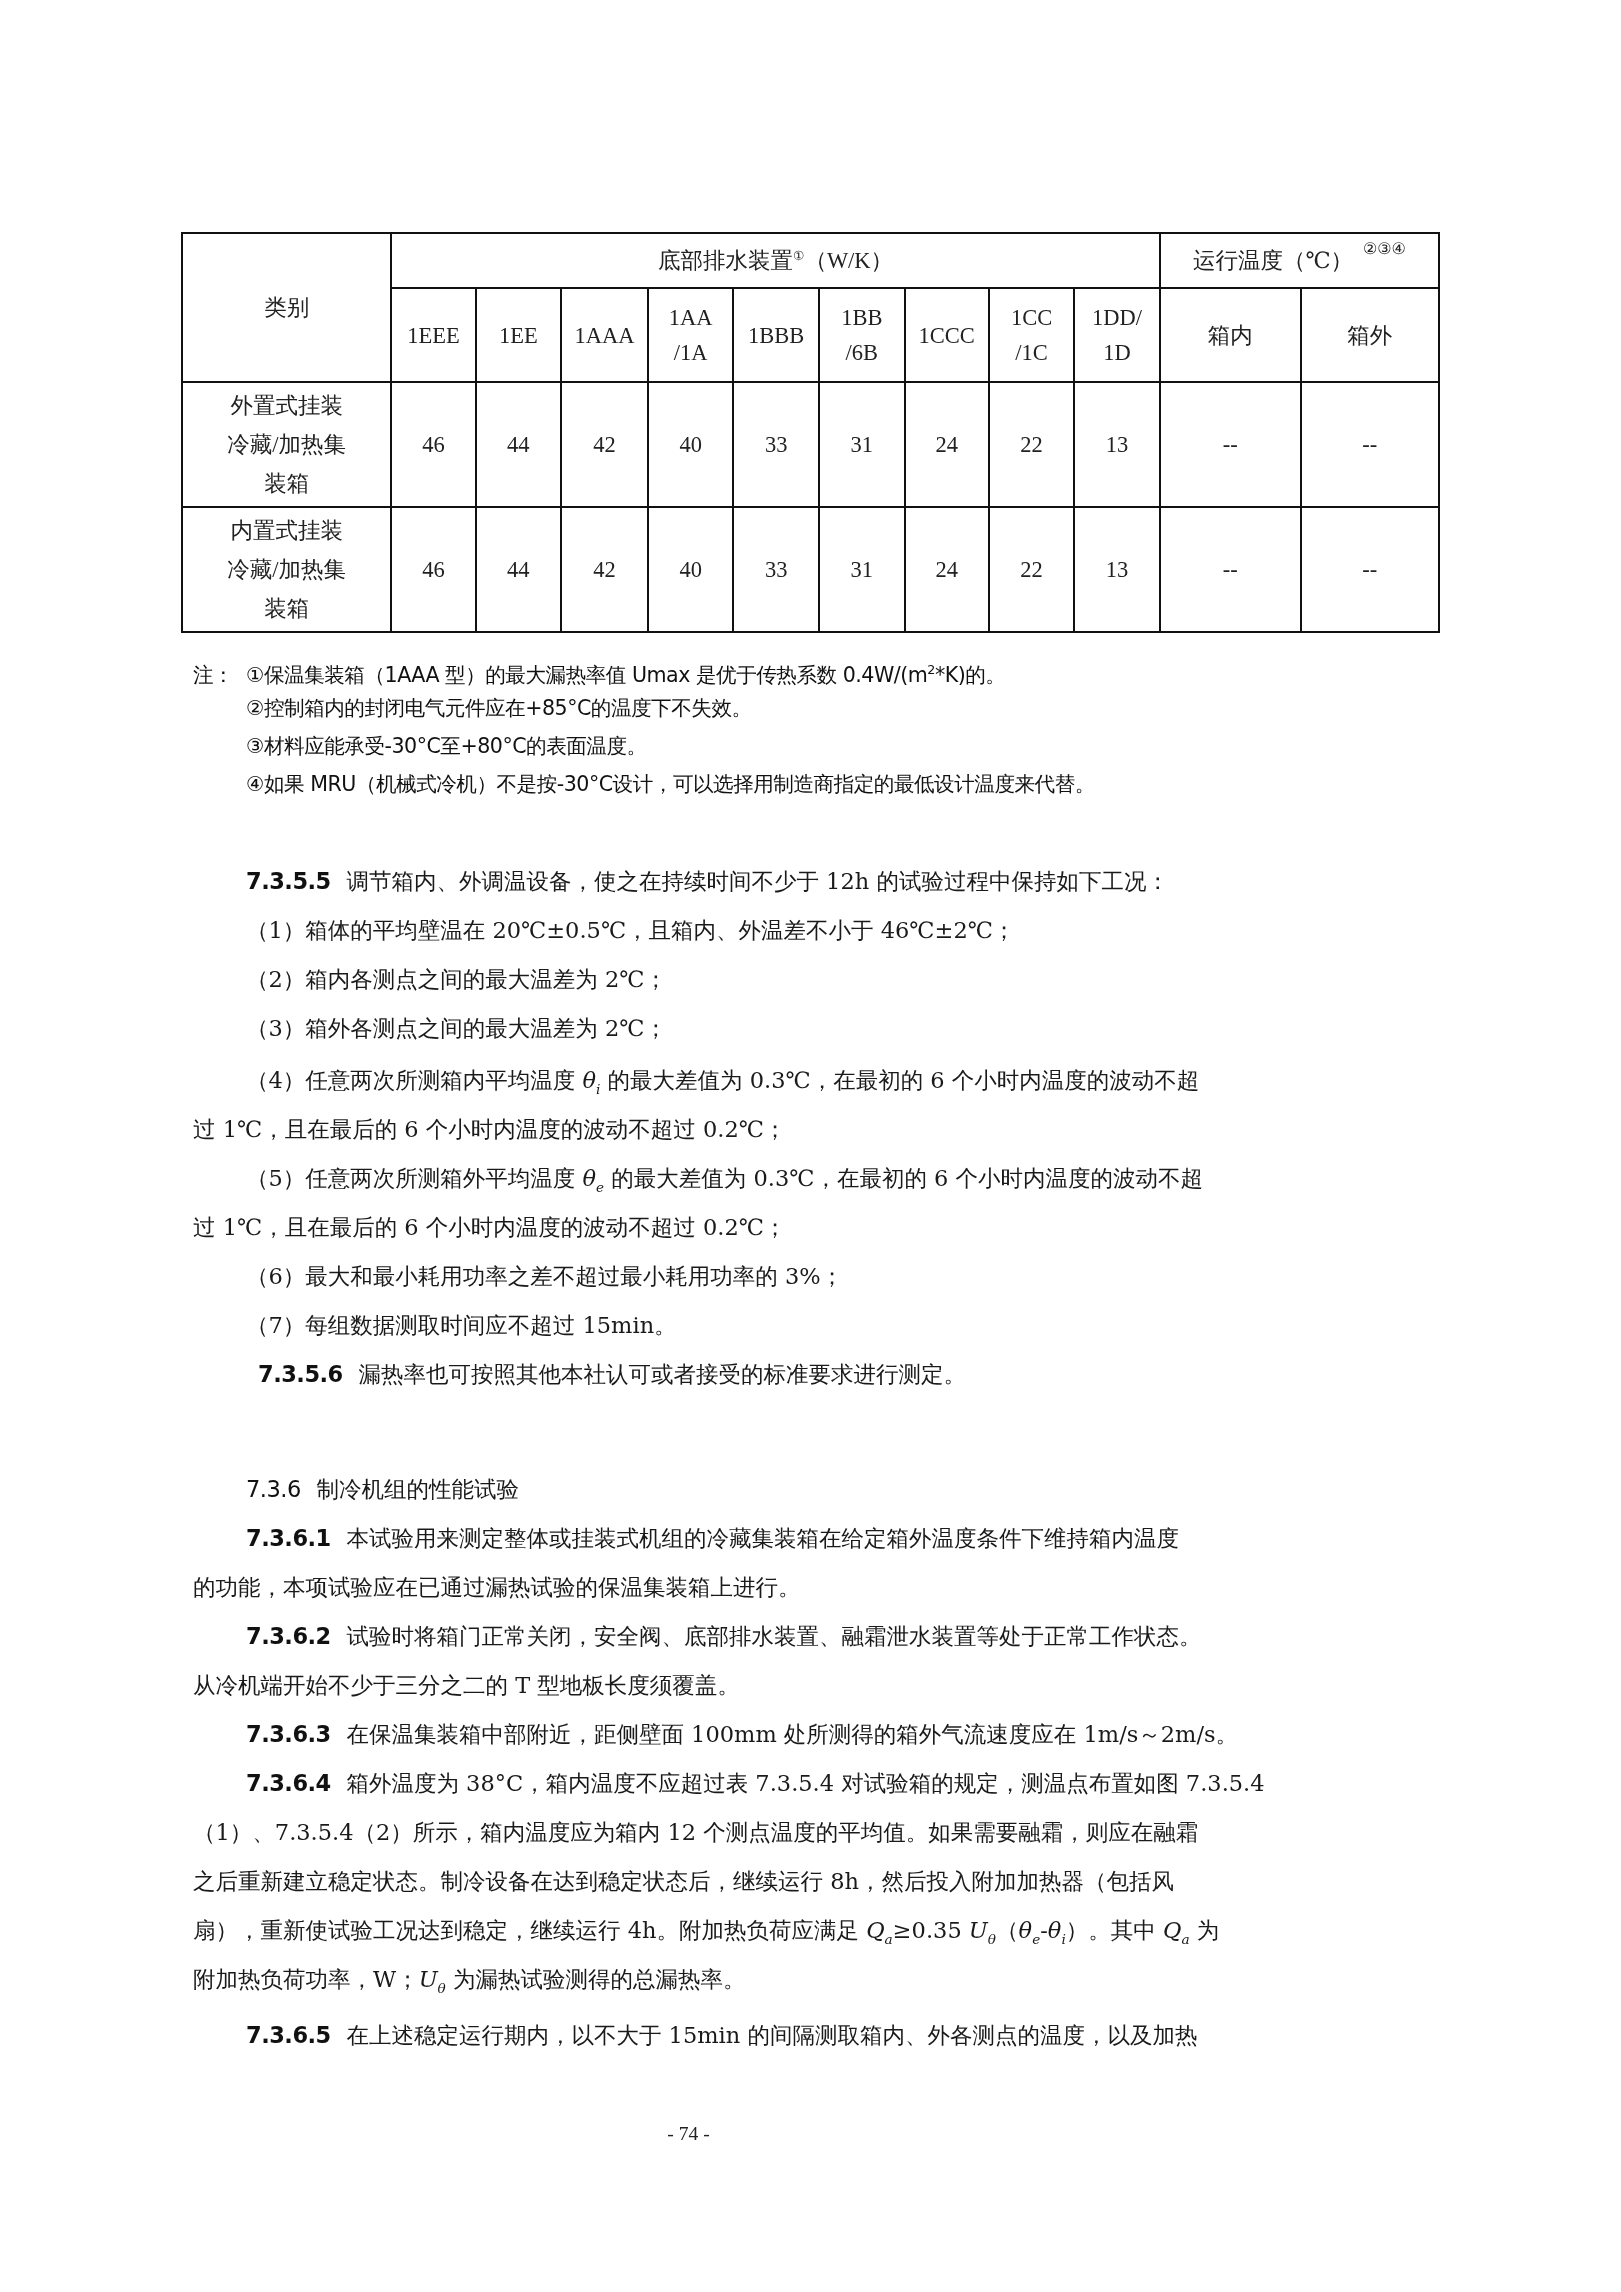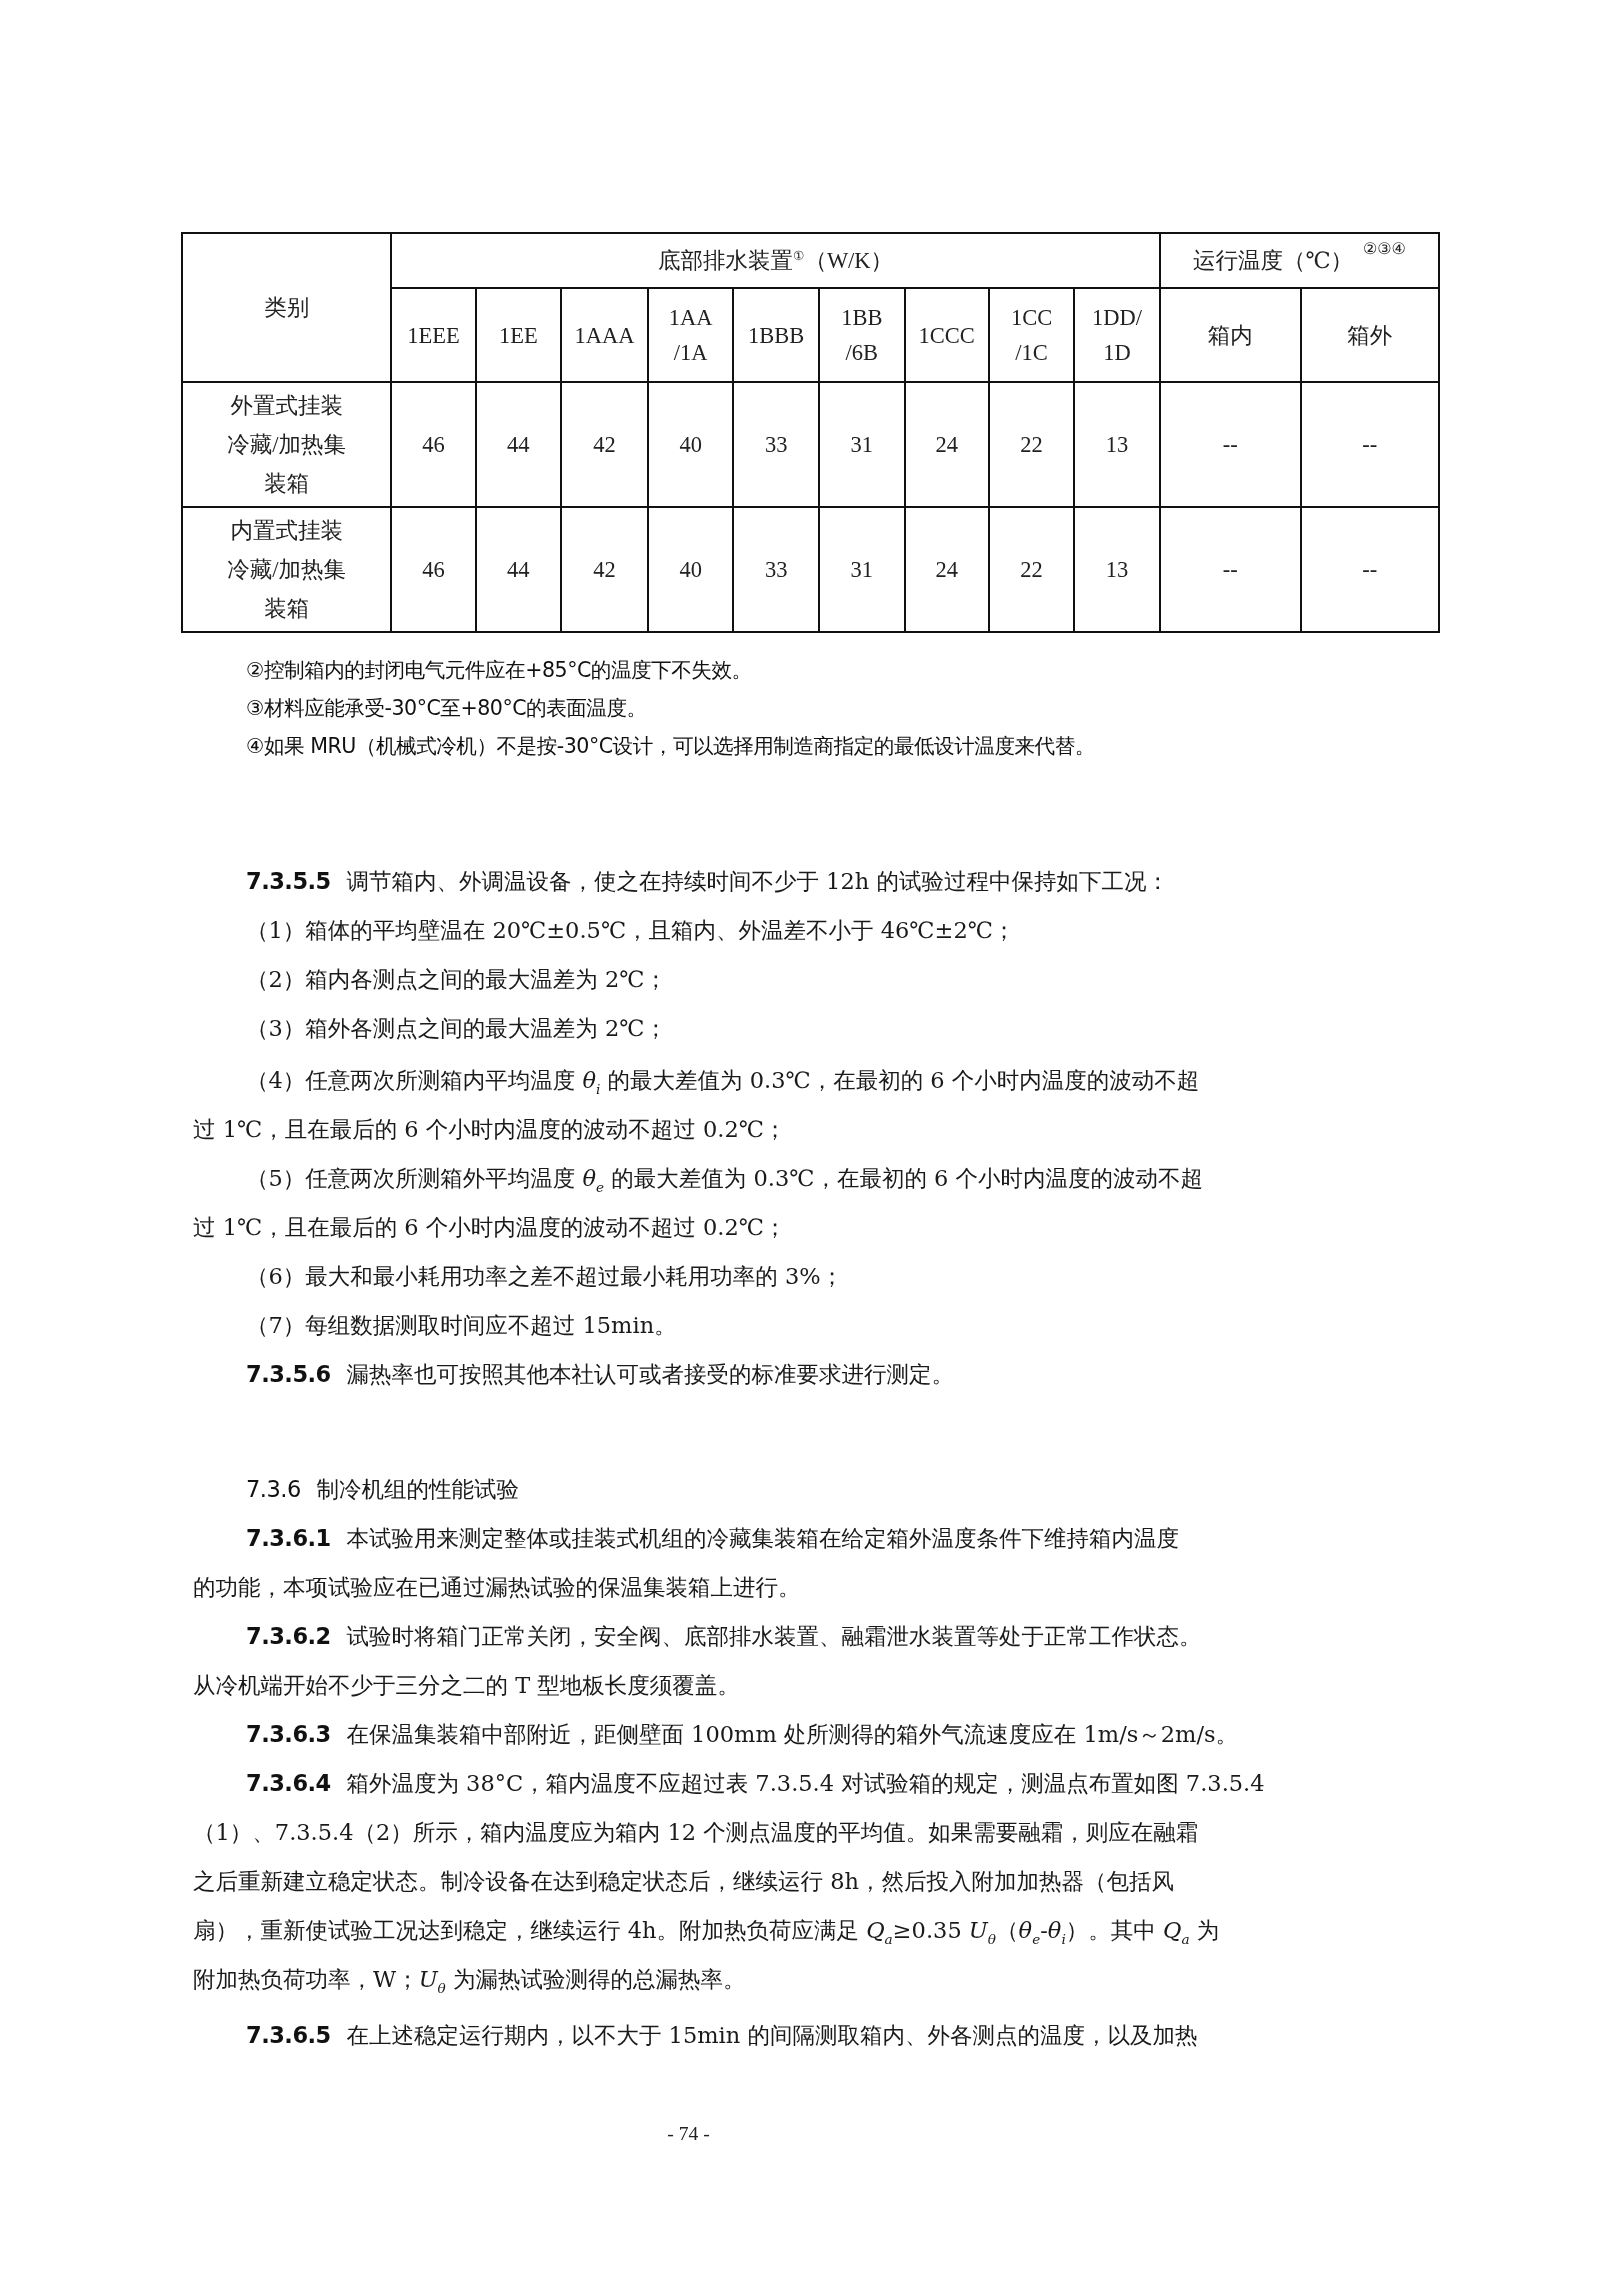--- a/index.html
+++ b/index.html
@@ -126,20 +126,23 @@
       <td>24</td>
       <td>22</td>
       <td>13</td>
       <td>--</td>
       <td>--</td>
     </tr>
   </tbody>
     </table>
 
   <div class="notes">
+    <div class="row">
+      <span class="label">注：</span><span>①保温集装箱（1AAA 型）的最大漏热率值 Umax 是优于传热系数 0.4W/(m</span><sup>2</sup><span>*K)的。</span>
+    </div>
     <div class="row indent"><span>②控制箱内的封闭电气元件应在+85°C的温度下不失效。</span></div>
     <div class="row indent"><span>③材料应能承受-30°C至+80°C的表面温度。</span></div>
     <div class="row indent"><span>④如果 MRU（机械式冷机）不是按-30°C设计，可以选择用制造商指定的最低设计温度来代替。</span></div>
   </div>
 
   <div class="body-text" style="top:0;">
 
     <div class="line ind2" style="top:865px;">
       <span class="secnum">7.3.5.5</span><span>调节箱内、外调温设备，使之在持续时间不少于 12h 的试验过程中保持如下工况：</span>
     </div>
@@ -150,21 +153,21 @@
       <span>（4）任意两次所测箱内平均温度 </span><span class="it">θ</span><span class="sub">i</span><span> 的最大差值为 0.3℃，在最初的 6 个小时内温度的波动不超</span>
     </div>
     <div class="line" style="top:1113px;"><span>过 1℃，且在最后的 6 个小时内温度的波动不超过 0.2℃；</span></div>
     <div class="line ind2" style="top:1162px;">
       <span>（5）任意两次所测箱外平均温度 </span><span class="it">θ</span><span class="sub">e</span><span> 的最大差值为 0.3℃，在最初的 6 个小时内温度的波动不超</span>
     </div>
     <div class="line" style="top:1211px;"><span>过 1℃，且在最后的 6 个小时内温度的波动不超过 0.2℃；</span></div>
     <div class="line ind2" style="top:1260px;"><span>（6）最大和最小耗用功率之差不超过最小耗用功率的 3%；</span></div>
     <div class="line ind2" style="top:1309px;"><span>（7）每组数据测取时间应不超过 15min。</span></div>
 
-    <div class="line ind2" style="top:1358px;">
+    <div class="line ind2" style="top:1358px;margin-left:12px;">
       <span class="secnum">7.3.5.6</span><span>漏热率也可按照其他本社认可或者接受的标准要求进行测定。</span>
     </div>
 
     <div class="line ind2" style="top:1473px;">
       <span class="secnum" style="font-weight:normal;">7.3.6</span><span>制冷机组的性能试验</span>
     </div>
 
     <div class="line ind2" style="top:1522px;">
       <span class="secnum">7.3.6.1</span><span>本试验用来测定整体或挂装式机组的冷藏集装箱在给定箱外温度条件下维持箱内温度</span>
     </div>

